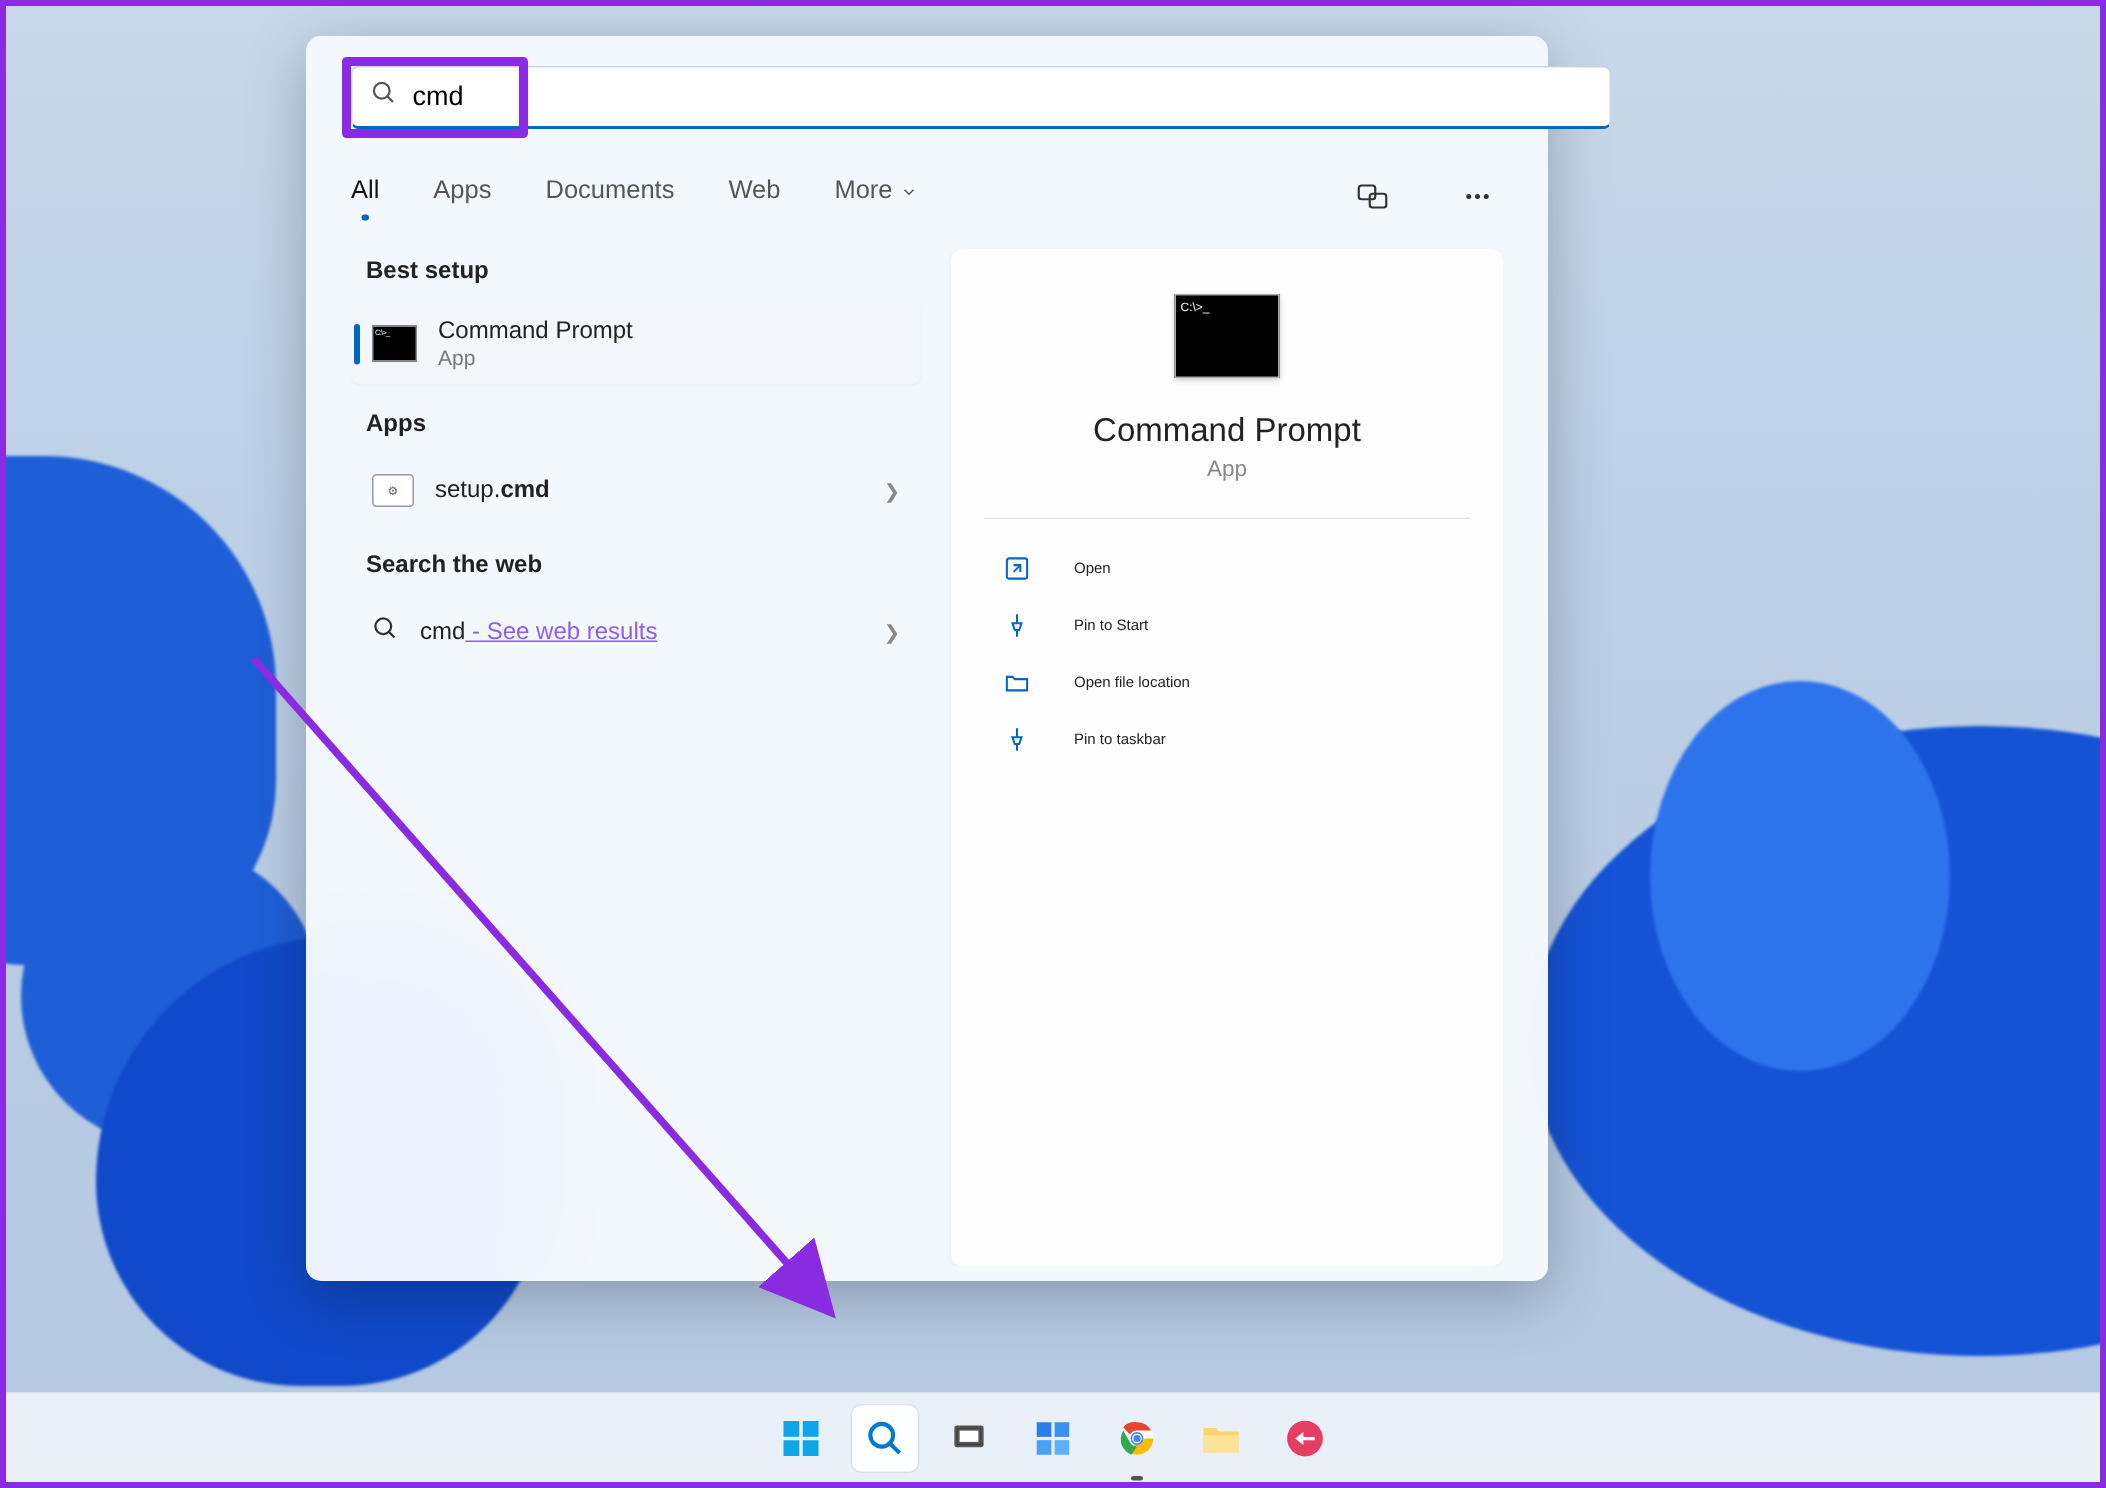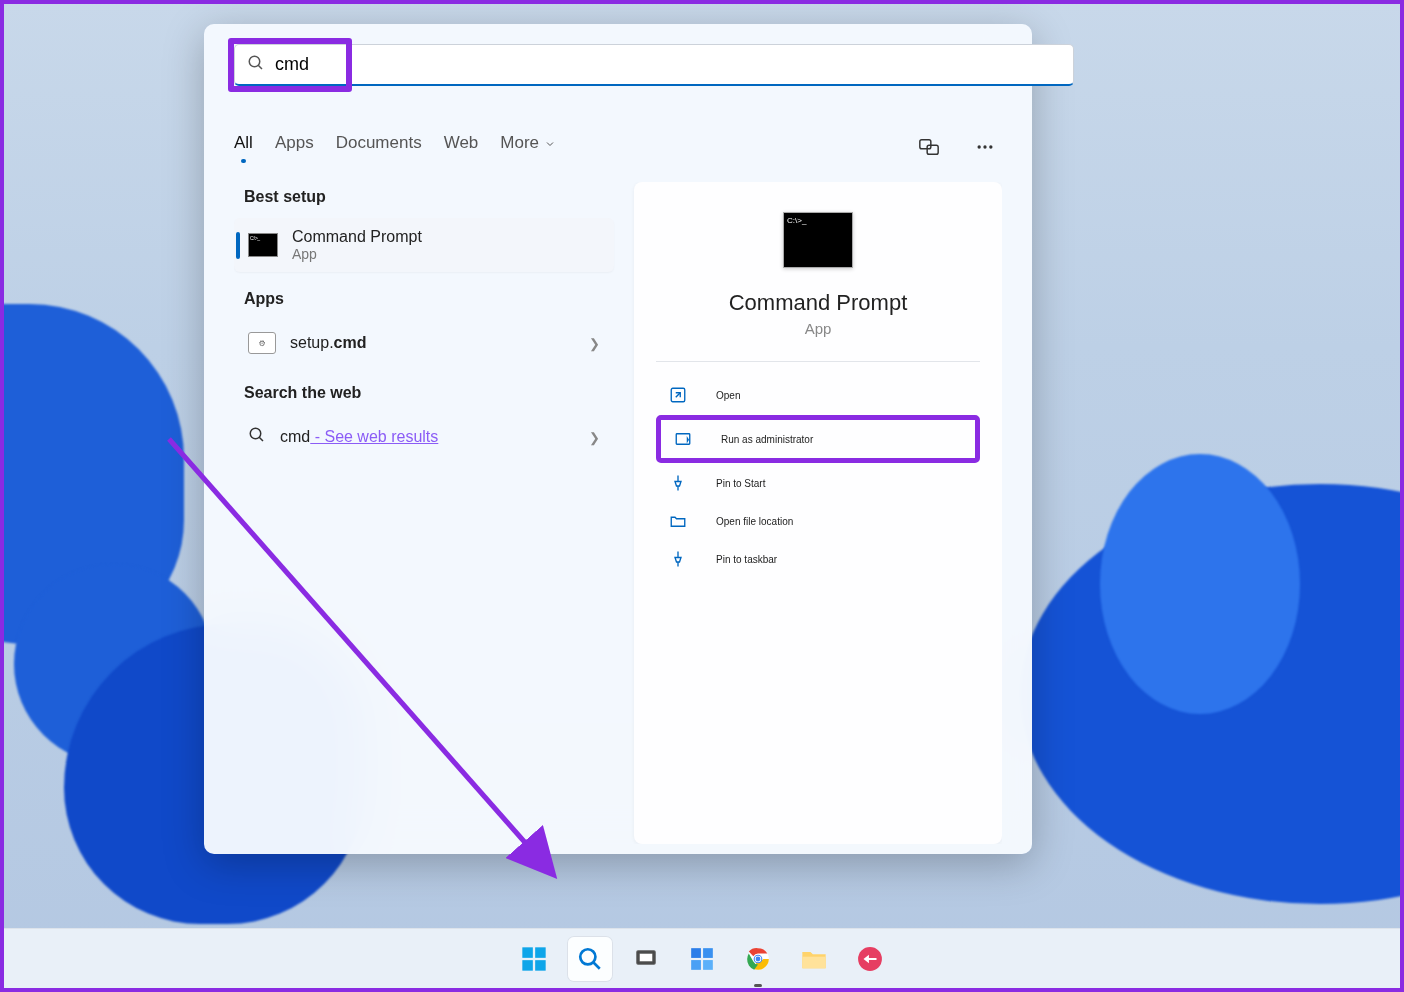--- a/index.html
+++ b/index.html
@@ -63,23 +63,23 @@
     width: 124px; height: 54px;
     border: 6px solid #8a2be2;
     border-radius: 3px;
     pointer-events: none;
     z-index: 5;
   }
   
   .tabs-row {
     display: flex;
     align-items: center;
-    gap: 22px;
+    gap: 36px;
     margin-bottom: 18px;
-    margin-top: 16px;
+    margin-top: 0;
     color: #555;
     font-size: 17px;
     text-align: right;
   }
   .tab { cursor: pointer; padding-bottom: 8px; position: relative; color:#555;}
   .tab.active { color: #111; font-weight: 500;}
   .tab.active::after {
     content: ""; position: absolute; left: 35%; right: 35%; bottom: -2px; height: 4px;
     background: #0067c0; border-radius: 2px;
   }
@@ -275,31 +275,20 @@
         <div class="action-item">
           <span class="aicon">
             <svg width="18" height="18" viewBox="0 0 24 24" fill="none" stroke="#0067c0" stroke-width="1.8">
                 <rect x="3" y="3" width="18" height="18" rx="2"></rect>
                 <polyline points="9 15 15 9"></polyline>
                 <polyline points="9 9 15 9 15 15"></polyline>
               </svg>
           </span>
           <span>Open</span>
         </div>
-        <div class="action-highlight">
-          <div class="action-item">
-            <span class="aicon">
-              <svg width="18" height="18" viewBox="0 0 24 24" fill="none" stroke="#0067c0" stroke-width="1.8">
-                  <rect x="3" y="5" width="18" height="14" rx="1"></rect>
-                  <path d="M17 18 l3 -5 l-3 -5" fill="#0067c0" stroke="none"></path>
-                </svg>
-            </span>
-            <span>Run as administrator</span>
-          </div>
-        </div>
         <div class="action-item">
           <span class="aicon">
             <svg width="18" height="18" viewBox="0 0 24 24" fill="none" stroke="#0067c0" stroke-width="1.8">
                 <path d="M12 2v8M8 10h8l-2 6h-4zM12 16v6"></path>
               </svg>
           </span>
           <span>Pin to Start</span>
         </div>
         <div class="action-item">
           <span class="aicon">

